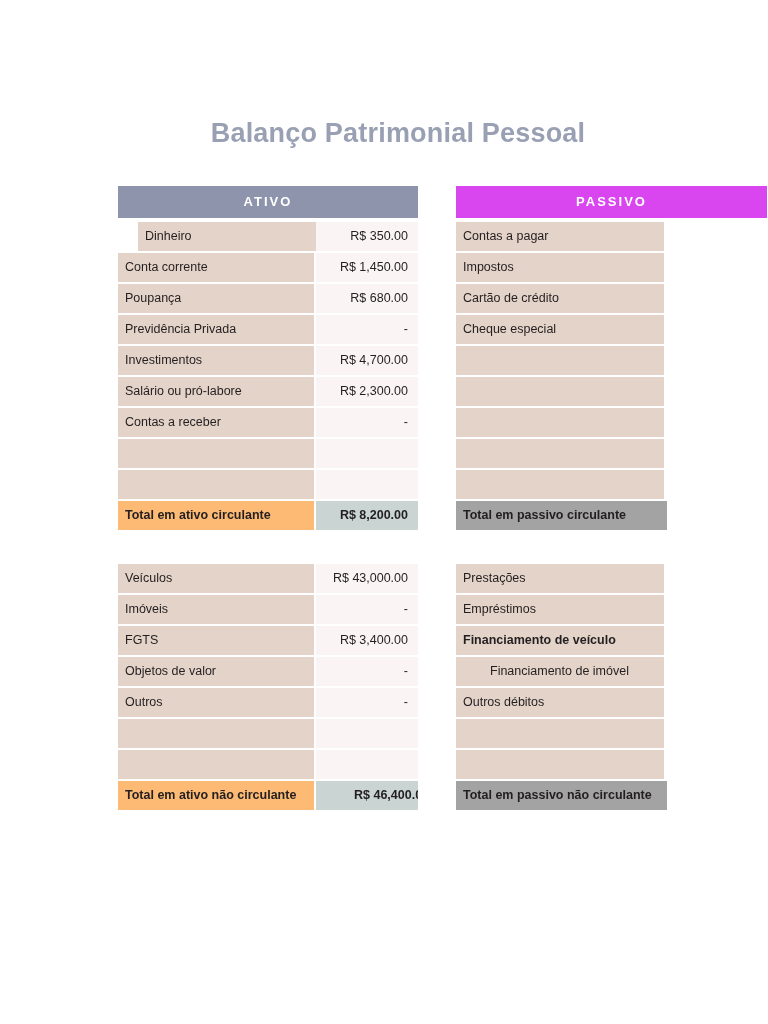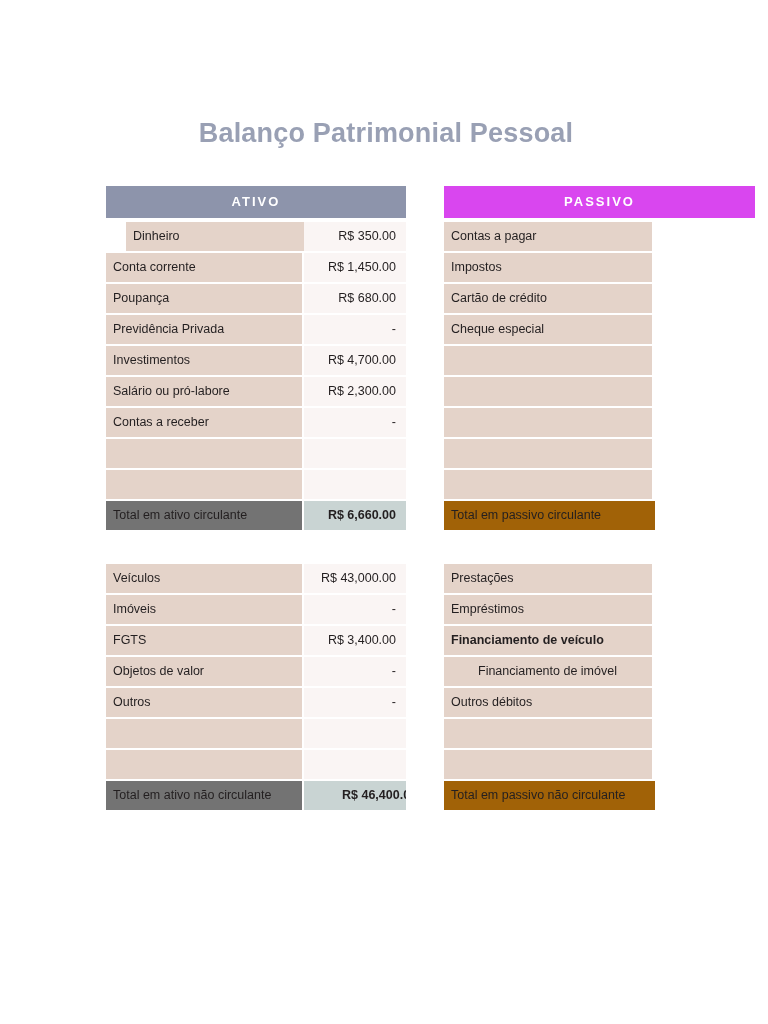--- a/index.html
+++ b/index.html
@@ -12,21 +12,21 @@
     height: 1024px;
     background: #ffffff;
     font-family: "Liberation Sans", sans-serif;
     color: #231f20;
     overflow: hidden;
     position: relative;
   }
 
   .sheet {
     position: absolute;
-    top: 0; left: 0;
+    top: 0; left: 12px;
     width: 700px;
     height: 1024px;
   }
 
   
   .doc-title {
     position: absolute;
     left: 106px;
     top: 118px;
     width: 560px;
@@ -75,30 +75,30 @@
     padding-left: 7px;
     color: #231f20;
   }
   .cell-value {
     background: #faf5f4;
     text-align: right;
     padding-right: 10px;
     color: #231f20;
   }
   .cell-label.tot {
-    background: #737373;
-    font-weight: normal;
+    background: #fdba74;
+    font-weight: bold;
   }
   .cell-value.tot {
     background: #c9d4d3;
     font-weight: bold;
   }
   .cell-label.tot-pink {
-    background: #a16207;
-    font-weight: normal;
+    background: #a3a3a3;
+    font-weight: bold;
   }
 
   
   .lt .cell-label { left: 106px; width: 196px; }
   .lt .cell-value { left: 304px; width: 102px; }
 
   
   .rt .cell-label { left: 444px; width: 208px; }
 </style>
 </head>
@@ -125,21 +125,21 @@
       <div class="cell cell-value" style="top: 346px;">R$ 4,700.00</div>
       <div class="cell cell-label" style="top: 377px;">Salário ou pró-labore</div>
       <div class="cell cell-value" style="top: 377px;">R$ 2,300.00</div>
       <div class="cell cell-label" style="top: 408px;">Contas a receber</div>
       <div class="cell cell-value" style="top: 408px;">-</div>
       <div class="cell cell-label" style="top: 439px;"></div>
       <div class="cell cell-value" style="top: 439px;"></div>
       <div class="cell cell-label" style="top: 470px;"></div>
       <div class="cell cell-value" style="top: 470px;"></div>
       <div class="cell cell-label tot" style="top: 501px;">Total em ativo circulante</div>
-      <div class="cell cell-value tot" style="top: 501px;">R$ 6,660.00</div>
+      <div class="cell cell-value tot" style="top: 501px;">R$ 8,200.00</div>
       <div class="cell cell-label" style="top: 564px;">Veículos</div>
       <div class="cell cell-value" style="top: 564px;">R$ 43,000.00</div>
       <div class="cell cell-label" style="top: 595px;">Imóveis</div>
       <div class="cell cell-value" style="top: 595px;">-</div>
       <div class="cell cell-label" style="top: 626px;">FGTS</div>
       <div class="cell cell-value" style="top: 626px;">R$ 3,400.00</div>
       <div class="cell cell-label" style="top: 657px;">Objetos de valor</div>
       <div class="cell cell-value" style="top: 657px;">-</div>
       <div class="cell cell-label" style="top: 688px;">Outros</div>
       <div class="cell cell-value" style="top: 688px;">-</div>

